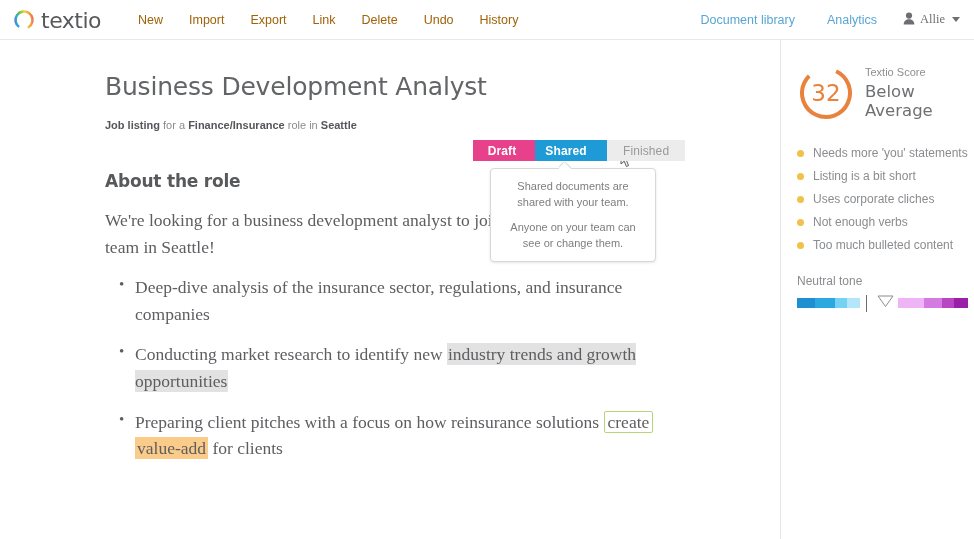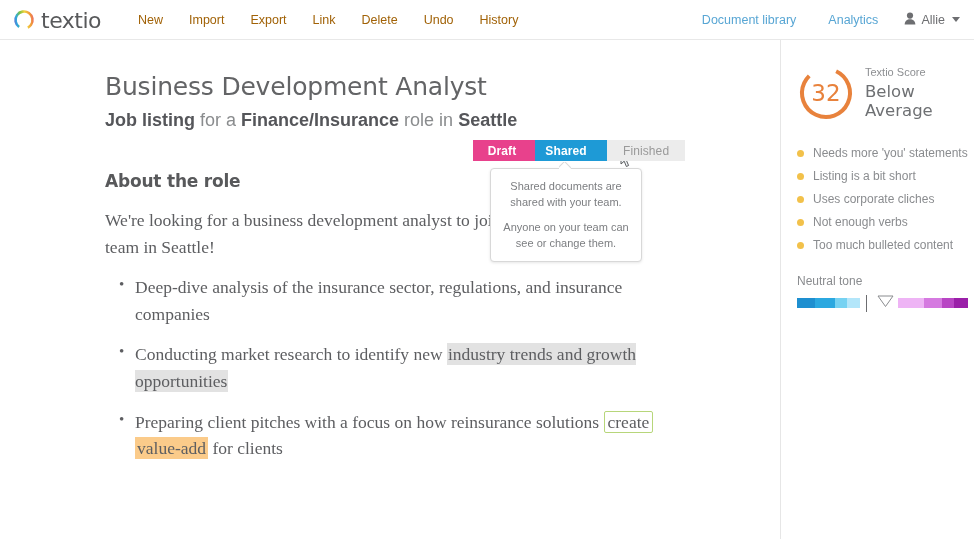--- a/index.html
+++ b/index.html
@@ -33,20 +33,21 @@
     white-space: nowrap;
   }
   #nav-right { margin-left: auto; display: flex; align-items: center; }
   #nav-right .nav-link {
     font-size: 12.5px; color: #58a6d4; padding: 0 16px; cursor: pointer;
     white-space: nowrap;
   }
   #user-menu {
     display: flex; align-items: center; gap: 5px; padding-left: 10px;
     cursor: pointer;
+    font-family: Liberation Serif, serif;
   }
   #user-name { font-size: 12.5px; color: #6d6e71; }
   .caret-down {
     width: 0; height: 0;
     border-left: 4px solid transparent;
     border-right: 4px solid transparent;
     border-top: 5px solid #6d6e71;
     margin-left: 2px;
   }
 
@@ -57,21 +58,21 @@
     position: relative;
   }
 
   
   #doc-title {
     font-size: 25px; color: #636466; font-weight: 400;
     letter-spacing: -0.2px; line-height: 1.2;
     font-family: "DejaVu Sans", sans-serif;
   }
   #doc-subtitle {
-    margin-top: 8px; font-size: 18px; color: #8a8c8e;
+    margin-top: 17px; font-size: 11px; color: #8a8c8e;
   }
   #doc-subtitle b { color: #55565a; font-weight: 700; }
 
   
   #status-bar {
     position: absolute; left: 473px; top: 100px;
     display: flex; align-items: stretch; height: 21px;
     font-size: 12px;
   }
   .status-seg {
@@ -100,21 +101,21 @@
 
   
   #cursor-icon {
     position: absolute; left: 84px; top: 10px; width: 16px; height: 20px;
     pointer-events: none;
   }
 
   
   #tooltip {
     position: absolute; left: 490px; top: 128px;
-    width: 152px; background: #fff;
+    width: 166px; background: #fff;
     border: 1px solid #d8d8d8; border-radius: 4px;
     padding: 10px 9px 9px;
     box-shadow: 0 1px 3px rgba(0,0,0,.10);
     text-align: center; z-index: 30;
   }
   #tooltip p {
     font-size: 11px; color: #7c7e81; line-height: 1.45;
   }
   #tooltip p + p { margin-top: 9px; }
   #tooltip-arrow {

